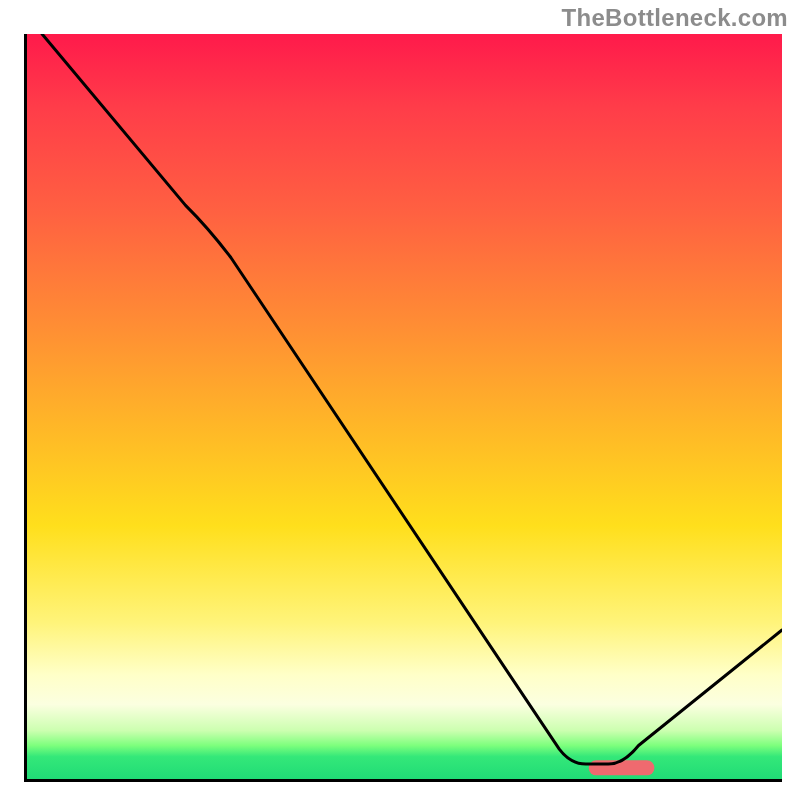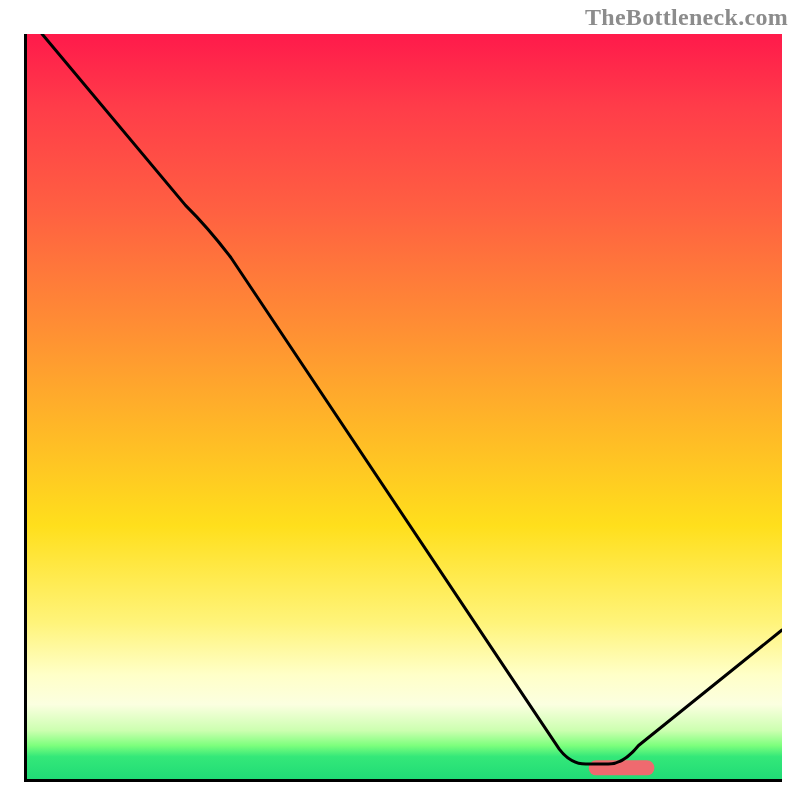--- a/index.html
+++ b/index.html
@@ -7,21 +7,20 @@
     padding: 0;
     width: 800px;
     height: 800px;
     background: #ffffff;
     font-family: Arial, Helvetica, sans-serif;
   }
   .canvas {
     position: relative;
     width: 800px;
     height: 592px;
-    font-family: Liberation Serif, serif;
   }
   .watermark {
     position: absolute;
     top: 4px;
     right: 12px;
     font-size: 24px;
     font-weight: 600;
     color: #8c8c8c;
     letter-spacing: 0.3px;
     z-index: 20;

